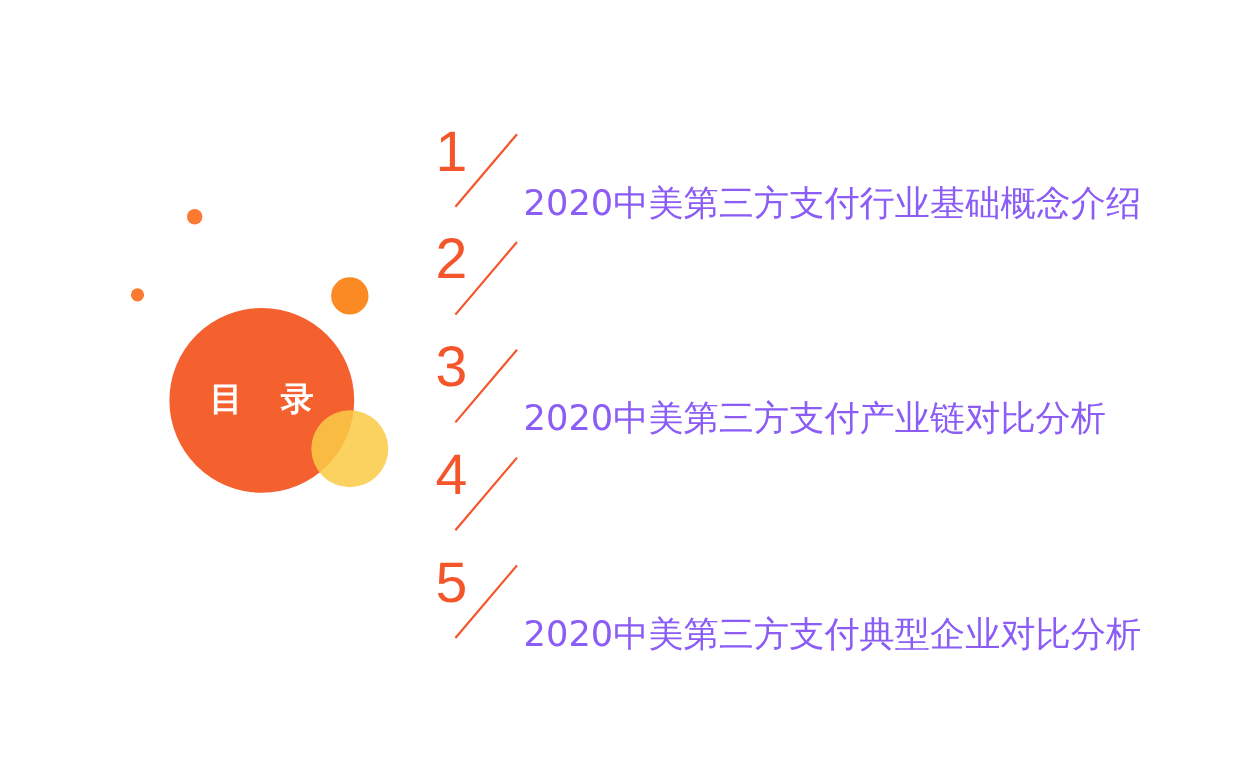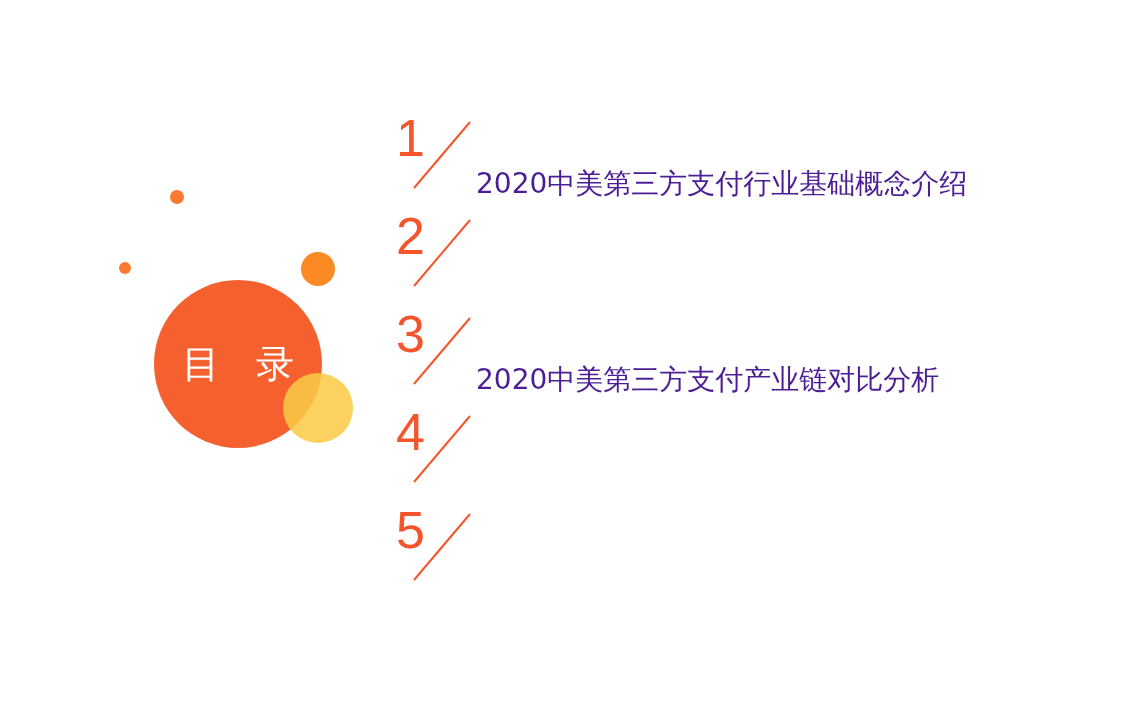--- a/index.html
+++ b/index.html
@@ -77,22 +77,22 @@
     border-radius: 50%;
     background: #F5602F;
     z-index: 2;
     display: flex;
     align-items: center;
     justify-content: center;
   }
 
   .circle-main-label {
     color: #ffffff;
-    font-size: 38px;
-    font-weight: 400;
+    font-size: 30px;
+    font-weight: 700;
     letter-spacing: 12px;
     text-indent: 12px;
     line-height: 1;
     font-family: "DejaVu Sans", "Liberation Sans", sans-serif;
     white-space: nowrap;
   }
 
   
   .toc {
     position: absolute;
@@ -128,23 +128,23 @@
 
   .toc-slash line {
     stroke: #F5552B;
     stroke-width: 2;
   }
 
   .toc-label {
     position: absolute;
     left: 80px;
     top: 55px;
-    font-size: 28px;
+    font-size: 32px;
     line-height: 34px;
-    color: #4c1d95;
+    color: #8b5cf6;
     white-space: nowrap;
     font-family: "DejaVu Sans", "Liberation Sans", sans-serif;
     font-weight: 400;
   }
 </style>
 </head>
 <body>
 
 <div id="slide">
 
@@ -192,17 +192,18 @@
       <svg class="toc-slash" viewBox="0 0 64 74">
         <line x1="4" y1="70" x2="60" y2="4"></line>
       </svg>
     </div>
 
     <div class="toc-item">
       <span class="toc-num">5</span>
       <svg class="toc-slash" viewBox="0 0 64 74">
         <line x1="4" y1="70" x2="60" y2="4"></line>
       </svg>
+      <span class="toc-label">2020中美第三方支付典型企业对比分析</span>
     </div>
 
   </div>
 
 </div>
 
 </body></html>

